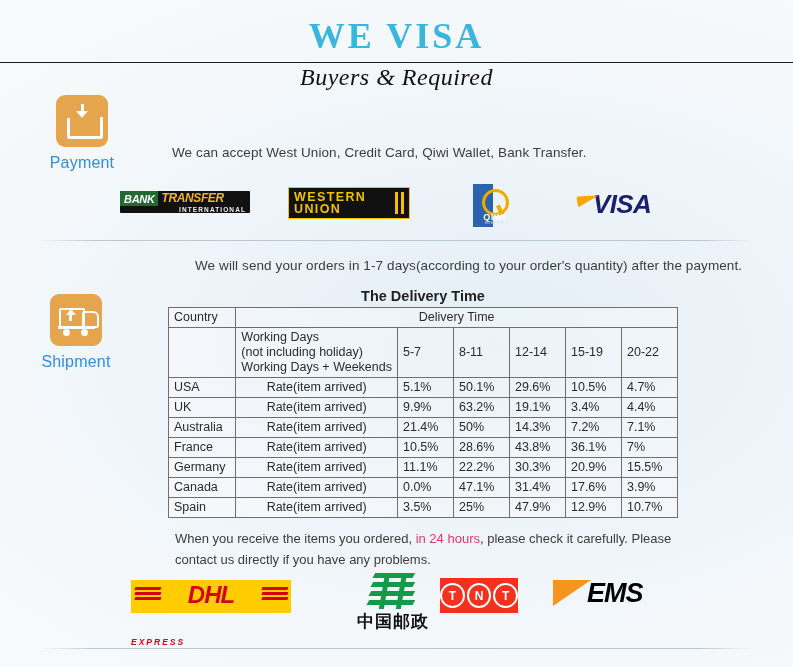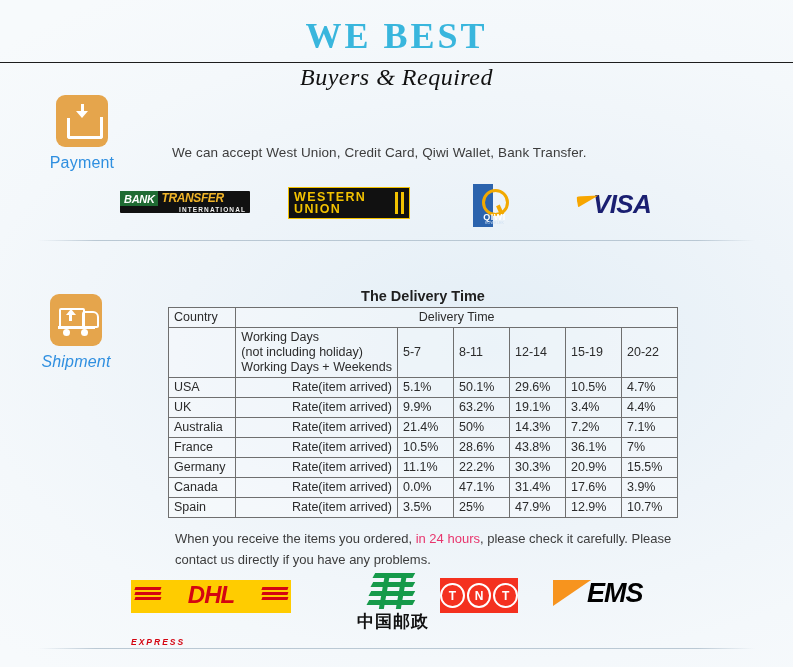--- a/index.html
+++ b/index.html
@@ -44,21 +44,21 @@
   .sec-icon-wrap{position:absolute;text-align:center;width:96px;}
   .sec-icon{
     width:52px;height:52px;border-radius:9px;background:#e5a54c;
     margin:0 auto;position:relative;
   }
   .sec-label{
     margin-top:7px;font-size:16px;color:#2f8fe0;font-weight:400;
     letter-spacing:.2px;
   }
   .payment-block{left:34px;top:95px;}
-  .shipment-block{left:28px;top:294px;font-style:italic;}
+  .shipment-block{left:28px;top:294px;}
 
   
   .ic-tray{
     position:absolute;left:11px;top:22px;width:30px;height:19px;
     border:3px solid #fff;border-top:none;border-radius:0 0 3px 3px;
   }
   .ic-tray-lip{
     position:absolute;left:8px;top:20px;width:36px;height:3px;background:#e5a54c;
   }
   .ic-arrow-stem{position:absolute;left:24.5px;top:9px;width:3px;height:10px;background:#fff;}
@@ -142,21 +142,21 @@
   }
   table.delivery{
     position:absolute;left:168px;top:307px;width:510px;
     border-collapse:collapse;font-size:12.5px;color:#2b2b2b;
   }
   table.delivery td{
     border:1px solid #6f6f6f;padding:2px 5px;background:rgba(255,255,255,.30);
     line-height:15px;white-space:nowrap;
   }
   td.c-country{width:62px;text-align:left;}
-  td.c-rate{width:132px;text-align:right;}
+  td.c-rate{width:132px;text-align:center;}
   td.c-num{width:56px;text-align:left;padding-left:7px;}
   td.head-dt{text-align:center;}
   td.wd-cell{line-height:15.5px;text-align:left;}
   td.blank-cell{background:rgba(255,255,255,.30);}
 
   .note{
     position:absolute;left:175px;top:528px;width:520px;
     font-size:13px;color:#3c3c3c;line-height:21px;
   }
   .hl{color:#e8356d;}
@@ -201,21 +201,21 @@
     position:absolute;left:34px;top:0;color:#000000;font-size:27px;font-weight:bold;
     font-style:italic;letter-spacing:-1px;line-height:30px;
   }
 </style>
 </head>
 <body>
 
 <div class="page">
 
   <div class="header">
-    <div class="brand-title">WE  BEST</div>
+    <div class="brand-title">WE  VISA</div>
   </div>
   <div class="hrule"></div>
   <div class="brand-sub">Buyers &amp; Required</div>
 
   <div class="sec-icon-wrap payment-block">
     <div class="sec-icon">
       <div class="ic-tray"></div>
       <div class="ic-tray-lip"></div>
       <div class="ic-arrow-stem"></div>
       <div class="ic-arrow-head"></div>
@@ -267,20 +267,21 @@
       <div class="ic-box-arrow-head"></div>
       <div class="ic-box-arrow-stem"></div>
       <div class="ic-cab"></div>
       <div class="ic-chassis"></div>
       <div class="ic-wheel w1"></div>
       <div class="ic-wheel w2"></div>
     </div>
     <div class="sec-label">Shipment</div>
   </div>
 
+  <div class="lead-text ship-text">We will send your orders in 1-7 days(according to your order's quantity) after the payment.</div>
 
   <div class="table-title">The Delivery Time</div>
 
   <table class="delivery">
     <tbody>
       <tr>
         <td class="c-country">Country</td>
         <td class="head-dt" colspan="6">Delivery Time</td>
       </tr>
       <tr>

